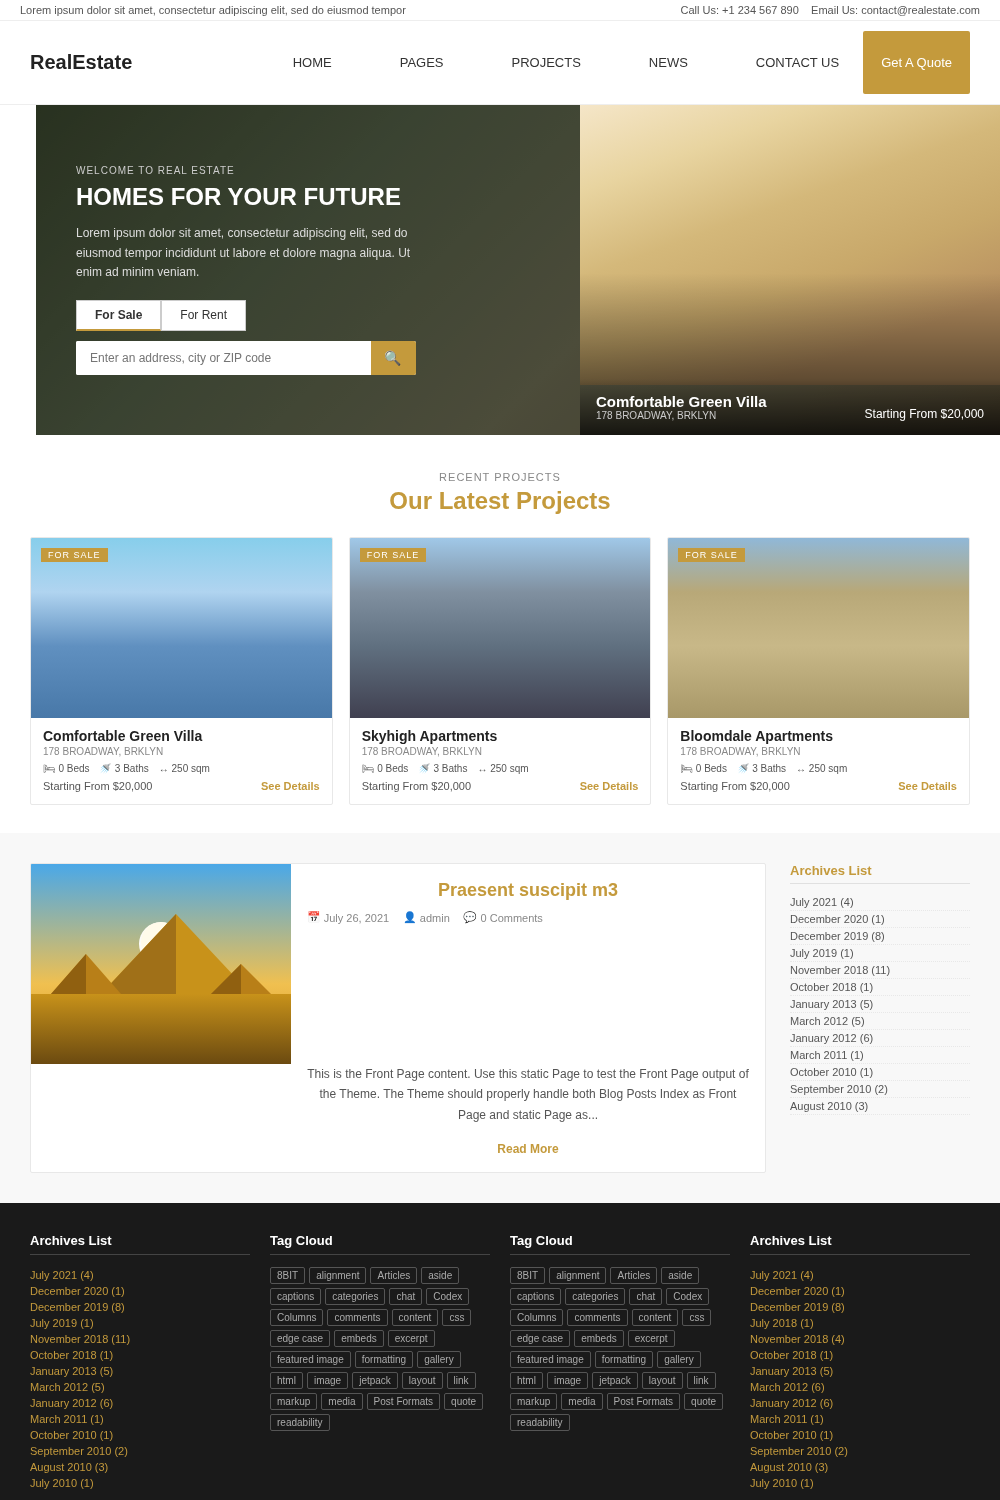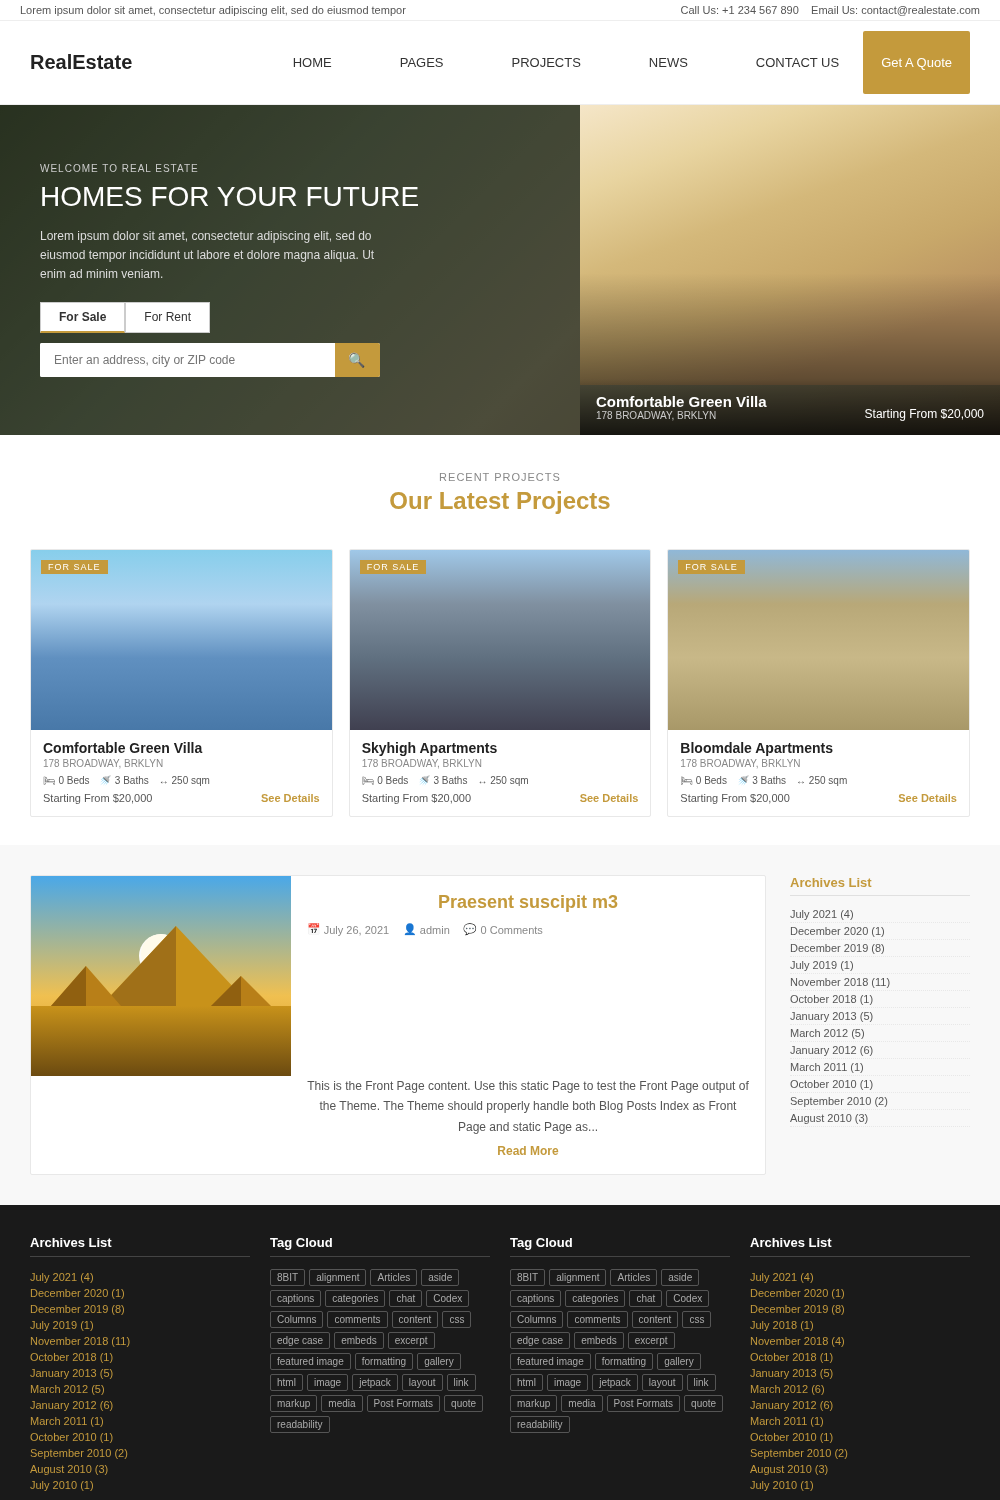--- a/index.html
+++ b/index.html
@@ -9,24 +9,24 @@
     .top-bar { background: #fff; border-bottom: 1px solid #eee; padding: 4px 20px; display: flex; justify-content: space-between; align-items: center; font-size: 11px; color: #555; }
 
     
     .header { background: #fff; padding: 10px 30px; display: flex; justify-content: space-between; align-items: center; border-bottom: 1px solid #eee; }
     .logo { font-size: 20px; font-weight: bold; color: #222; }
     .nav { display: flex; gap: 24px; align-items: center; }
     .nav a { text-decoration: none; color: #333; font-size: 13px; font-weight: 500; padding-left: 44px; }
     .btn-quote { background: #c49a3c; color: #fff; border: none; padding: 24px 18px; font-size: 13px; cursor: pointer; border-radius: 2px; }
 
     
-    .hero { position: relative; background: linear-gradient(135deg, #2c2c2c 0%, #4a4a3a 40%, #6b6b50 100%); min-height: 330px; display: flex; align-items: stretch; overflow: hidden; }
+    .hero { position: relative; background: linear-gradient(135deg, #2c2c2c 0%, #4a4a3a 40%, #6b6b50 100%); min-height: 330px; display: flex; align-items: stretch; overflow: hidden; margin-left: 36px; }
     .hero-left { flex: 1; padding: 40px 40px; display: flex; flex-direction: column; justify-content: center; z-index: 2; }
     .hero-welcome { font-size: 10px; color: #ccc; letter-spacing: 1px; text-transform: uppercase; margin-bottom: 8px; }
-    .hero-title { font-size: 28px; font-weight: 400; color: #fff; line-height: 1.1; margin-bottom: 14px; }
+    .hero-title { font-size: 24px; font-weight: 700; color: #fff; line-height: 1.1; margin-bottom: 14px; }
     .hero-desc { font-size: 12px; color: #ddd; line-height: 1.6; margin-bottom: 18px; max-width: 340px; }
     .hero-tabs { display: flex; gap: 0; margin-bottom: 10px; }
     .hero-tab { padding: 7px 18px; font-size: 12px; cursor: pointer; border: 1px solid #ccc; background: #fff; color: #333; }
     .hero-tab.active { background: #fff; font-weight: bold; border-bottom: 2px solid #c49a3c; }
     .hero-search { display: flex; background: #fff; border-radius: 2px; overflow: hidden; max-width: 340px; }
     .hero-search input { flex: 1; border: none; outline: none; padding: 10px 14px; font-size: 12px; color: #999; }
     .hero-search button { background: #c49a3c; border: none; padding: 0 14px; cursor: pointer; color: #fff; font-size: 14px; }
     .hero-right { width: 420px; position: relative; overflow: hidden; }
     .hero-img-inner { background: linear-gradient(180deg, transparent 60%, rgba(0,0,0,0.7) 100%); padding: 14px 16px; color: #fff; }
     .hero-img-title { font-size: 15px; font-weight: bold; }
@@ -34,21 +34,21 @@
     .hero-img-price { font-size: 12px; color: #fff; text-align: right; }
     .hero-img-bottom { display: flex; justify-content: space-between; align-items: flex-end; }
 
     
     .room-scene { width: 100%; height: 280px; background: linear-gradient(160deg, #f5e6c8 0%, #e8d4a0 20%, #d4b87a 40%, #c8a86a 60%, #b89060 80%); position: relative; overflow: hidden; }
     .room-scene::before { content: ''; position: absolute; bottom: 0; left: 0; right: 0; height: 40%; background: linear-gradient(180deg, transparent, rgba(0,0,0,0.5)); }
 
     
     .section-projects { padding: 36px 30px 28px; background: #fff; }
     .section-label { text-align: center; font-size: 11px; color: #888; text-transform: uppercase; letter-spacing: 1px; margin-bottom: 4px; }
-    .section-title { text-align: center; font-size: 24px; font-weight: bold; color: #c49a3c; margin-bottom: 34px; }
+    .section-title { text-align: center; font-size: 24px; font-weight: bold; color: #c49a3c; margin-bottom: 22px; }
     .projects-grid { display: grid; grid-template-columns: 1fr 1fr 1fr; gap: 16px; }
     .project-card { border: 1px solid #e8e8e8; overflow: hidden; border-radius: 2px; }
     .project-img { position: relative; height: 180px; overflow: hidden; }
     .project-badge { position: absolute; top: 10px; left: 10px; background: #c49a3c; color: #fff; font-size: 9px; padding: 2px 7px; text-transform: uppercase; letter-spacing: 1px; }
     .project-info { padding: 10px 12px 12px; }
     .project-name { font-size: 14px; font-weight: bold; color: #222; margin-bottom: 2px; }
     .project-addr { font-size: 10px; color: #888; margin-bottom: 6px; }
     .project-features { display: flex; gap: 10px; font-size: 10px; color: #555; margin-bottom: 6px; }
     .project-feature { display: flex; align-items: center; gap: 3px; }
     .project-footer { display: flex; justify-content: space-between; align-items: center; font-size: 11px; color: #555; }
@@ -64,21 +64,21 @@
     .blog-section { background: #f8f8f8; padding: 30px; display: flex; gap: 24px; }
     .blog-main { flex: 1; }
     .blog-sidebar { width: 180px; }
     .blog-post { background: #fff; border: 1px solid #e8e8e8; overflow: hidden; border-radius: 2px; }
     .blog-post-img { width: 260px; height: 200px; float: left; }
     .pyramid-scene { width: 100%; height: 100%; background: linear-gradient(180deg, #87ceeb 0%, #ffd700 40%, #c8a028 60%, #8b6914 80%, #6b4f0f 100%); position: relative; }
     .blog-post-content { padding: 16px 16px 16px 276px; min-height: 200px; text-align: center; }
     .blog-post-title { font-size: 18px; font-weight: bold; color: #c49a3c; margin-bottom: 10px; }
     .blog-post-meta { display: flex; gap: 14px; font-size: 11px; color: #888; margin-bottom: 6px; }
     .blog-post-meta span { display: flex; align-items: center; gap: 3px; }
-    .blog-post-text { font-size: 12px; color: #555; line-height: 1.7; margin-bottom: 6px; clear: both; }
+    .blog-post-text { font-size: 12px; color: #555; line-height: 1.7; margin-bottom: 16px; clear: both; }
     .read-more { color: #c49a3c; font-size: 12px; font-weight: bold; text-decoration: none; }
 
     
     .sidebar-search { margin-bottom: 16px; }
     .sidebar-search input { width: 100%; border: 1px solid #ddd; padding: 7px 10px; font-size: 12px; outline: none; }
     .sidebar-search-btn { width: 100%; background: #c49a3c; color: #fff; border: none; padding: 7px; cursor: pointer; font-size: 13px; margin-top: 2px; }
     .sidebar-title { font-size: 13px; font-weight: bold; color: #c49a3c; margin-bottom: 10px; border-bottom: 1px solid #e0e0e0; padding-bottom: 5px; }
     .archive-list { list-style: none; }
     .archive-list li { font-size: 11px; color: #555; padding: 2px 0; border-bottom: 1px dotted #e8e8e8; }
 

